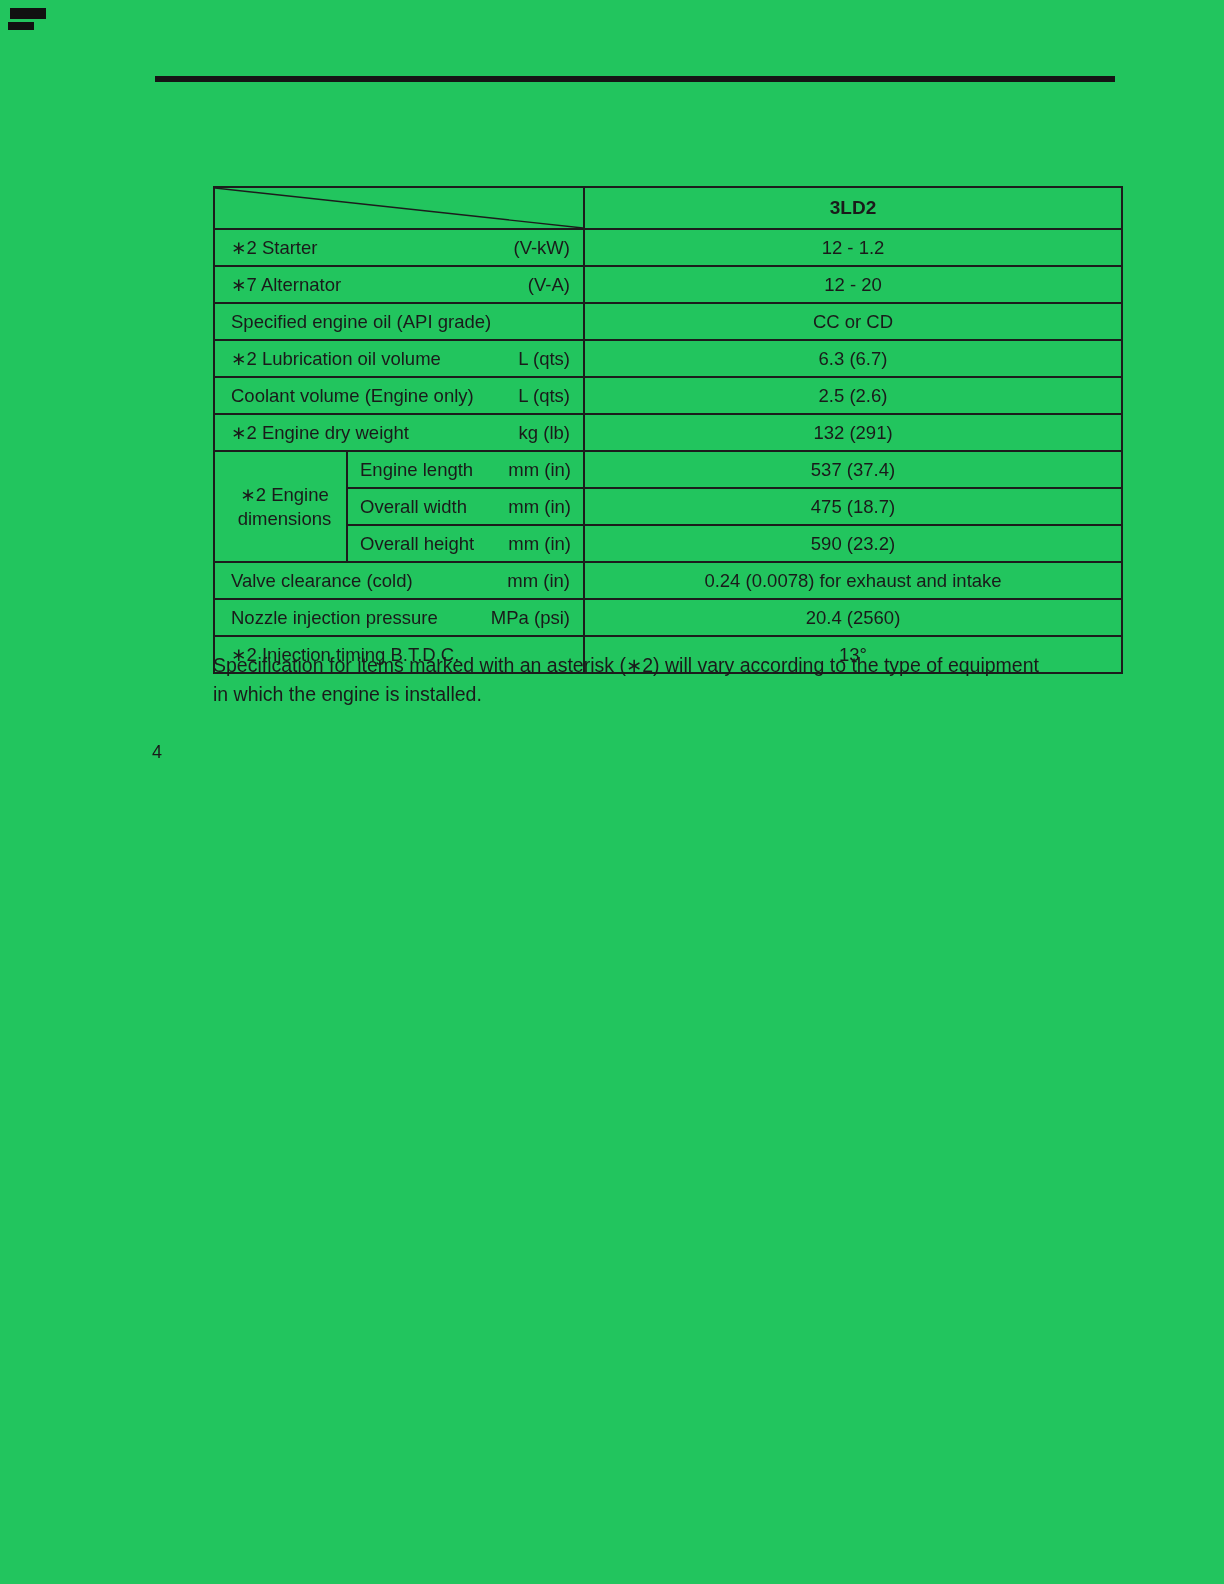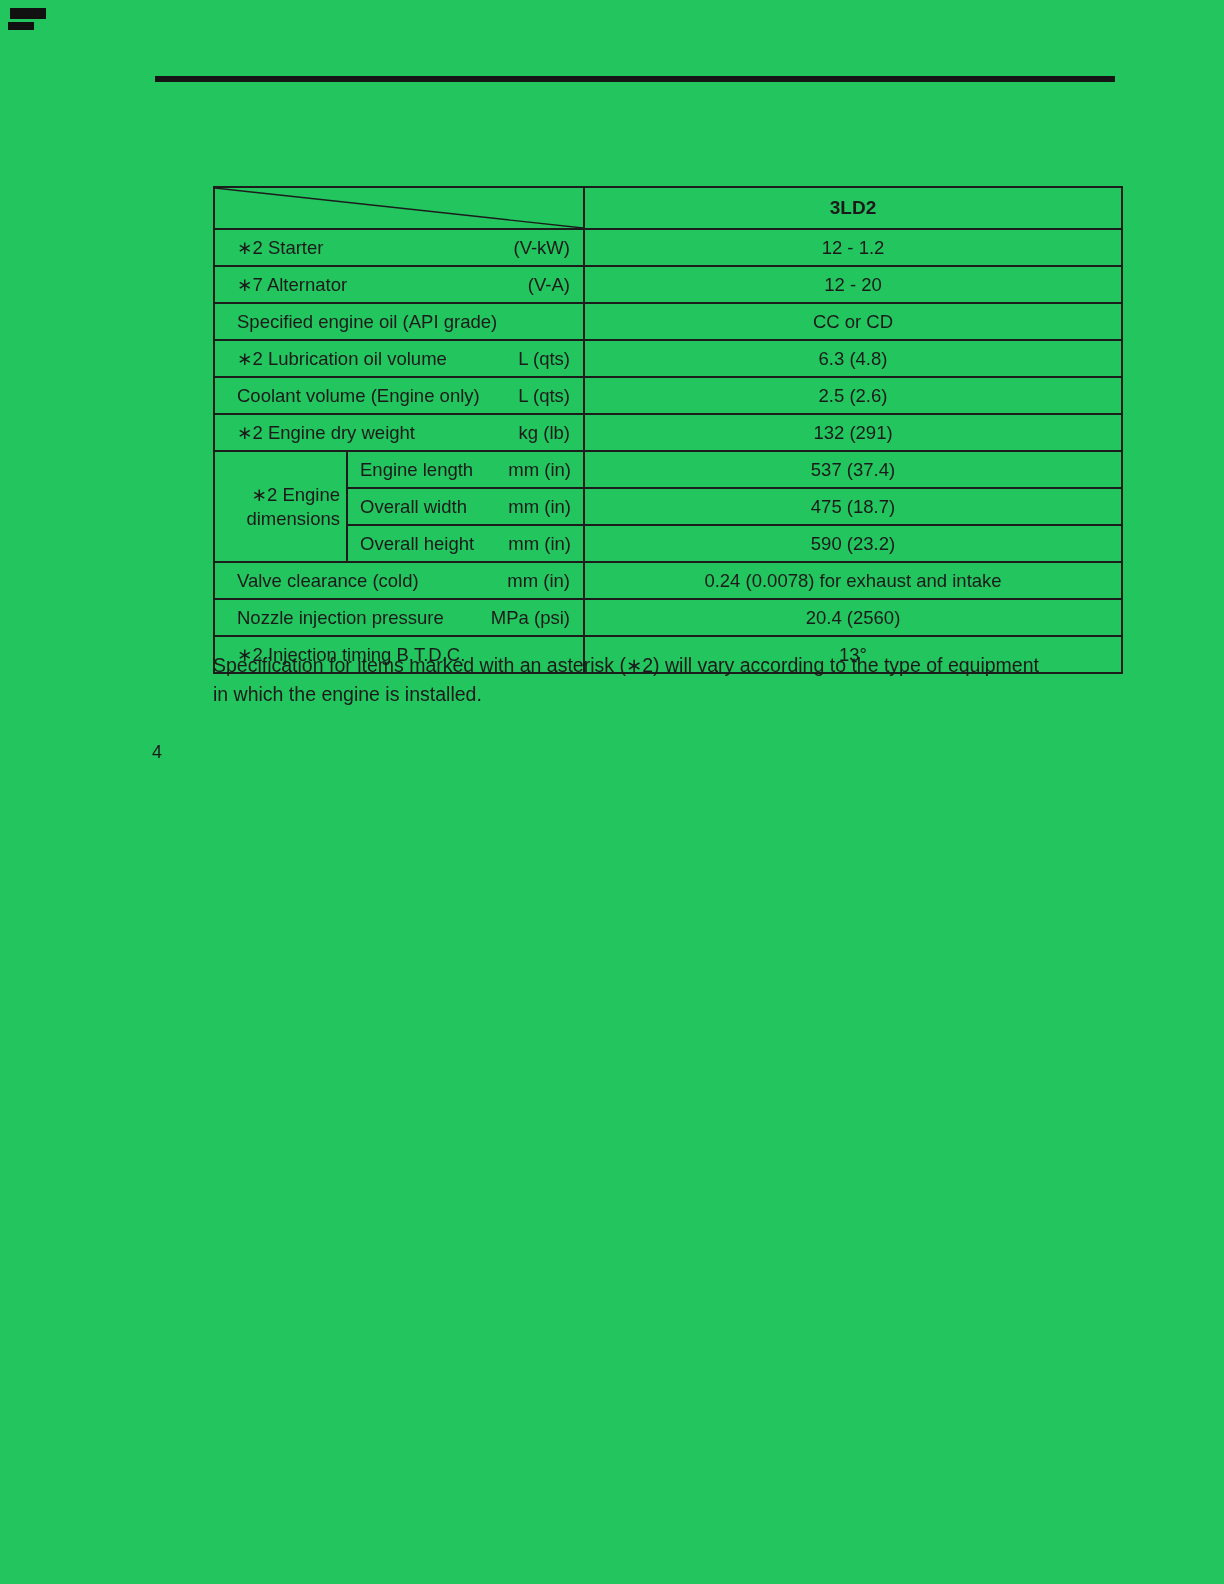--- a/index.html
+++ b/index.html
@@ -57,30 +57,30 @@
   .diag-cell { position: relative; }
   .diag-cell svg {
     position: absolute;
     left: 0; top: 0;
     width: 100%; height: 100%;
     display: block;
   }
   .label-flex {
     display: flex;
     justify-content: space-between;
-    padding: 0 13px 0 22px;
+    padding: 0 13px 0 16px;
   }
   .sub-label-flex {
     display: flex;
     justify-content: space-between;
     align-items: center;
     padding: 0 12px 0 12px;
   }
   .group-cell {
-    text-align: right;
+    text-align: center;
     padding: 0 6px 0 14px !important;
     line-height: 1.25;
   }
   .value-cell {
     text-align: center;
   }
   .value-cell.model-hdr {
     font-weight: bold;
     font-size: 19px;
   }
@@ -152,21 +152,21 @@
         </td>
         <td class="value-cell">CC or CD</td>
       </tr>
       <tr class="row">
         <td colspan="2">
           <div class="label-flex">
             <span>∗2 Lubrication oil volume</span>
             <span>L (qts)</span>
           </div>
         </td>
-        <td class="value-cell">6.3 (4.8)</td>
+        <td class="value-cell">6.3 (6.7)</td>
       </tr>
       <tr class="row">
         <td colspan="2">
           <div class="label-flex">
             <span>Coolant volume (Engine only)</span>
             <span>L (qts)</span>
           </div>
         </td>
         <td class="value-cell">2.5 (2.6)</td>
       </tr>

